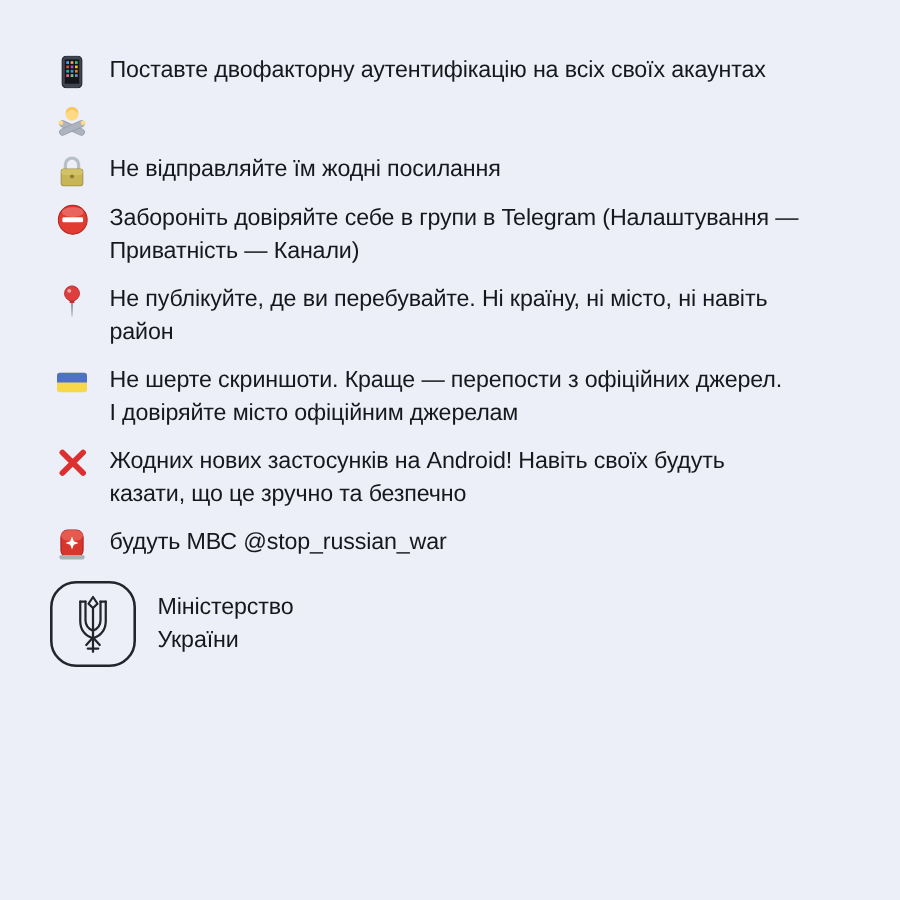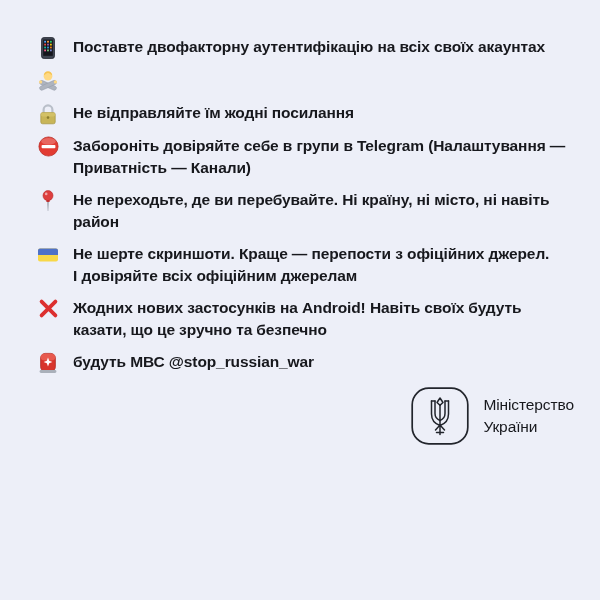--- a/index.html
+++ b/index.html
@@ -17,26 +17,26 @@
   }
   .tips{display:flex;flex-direction:column;gap:10px;}
   .tip{display:flex;gap:13px;align-items:flex-start;}
   .tip-icon{
     flex:0 0 24px;width:24px;height:22px;
     display:flex;justify-content:center;align-items:flex-start;
     margin-top:1px;
   }
   .tip-icon svg{display:block;}
   .tip-text{
-    font-size:15.5px;line-height:22px;font-weight:700;
+    font-size:15.5px;line-height:22px;font-weight:400;
     letter-spacing:-0.1px;white-space:nowrap;
   }
   .footer{
     margin-top:13px;margin-left:-3px;
-    display:flex;align-items:center;gap:14px;justify-content:flex-end;
+    display:flex;align-items:center;gap:14px;
   }
   .logo-box{width:58px;height:58px;flex:0 0 58px;}
   .footer-text{
     font-size:15.5px;line-height:22px;font-weight:500;letter-spacing:-0.1px;
   }
 </style>
 </head>
 <body>
 
 <div class="page">
@@ -114,36 +114,36 @@
     <div class="tip">
       <span class="tip-icon">
         <svg width="14" height="22" viewBox="0 0 14 22">
           <polygon points="6.2,11.5 7.8,11.5 7.25,21 6.75,21" fill="#9aa0aa"></polygon>
           <rect x="5.4" y="9.8" width="3.2" height="2.2" fill="#c03434"></rect>
           <circle cx="7" cy="5.6" r="5" fill="#dd3e3e" stroke="#b52c2c" stroke-width="0.6"></circle>
           <circle cx="5.2" cy="3.9" r="1.3" fill="#ffffff" opacity="0.55"></circle>
         </svg>
       </span>
       <div class="tip-text">
-        <div>Не переходьте, де ви перебувайте. Ні країну, ні місто, ні навіть</div>
+        <div>Не публікуйте, де ви перебувайте. Ні країну, ні місто, ні навіть</div>
         <div>район</div>
       </div>
     </div>
 
 
     <div class="tip">
       <span class="tip-icon">
         <svg width="22" height="22" viewBox="0 0 22 22">
           <rect x="1" y="4.5" width="20" height="13" rx="2" fill="#f8d848"></rect>
           <path d="M1 11 V6.5 a2 2 0 0 1 2-2 h16 a2 2 0 0 1 2 2 V11 Z" fill="#4e71c8"></path>
         </svg>
       </span>
       <div class="tip-text">
         <div>Не шерте скриншоти. Краще — перепости з офіційних джерел.</div>
-        <div>І довіряйте всіх офіційним джерелам</div>
+        <div>І довіряйте місто офіційним джерелам</div>
       </div>
     </div>
 
     <div class="tip">
       <span class="tip-icon">
         <svg width="21" height="21" viewBox="0 0 21 21">
           <path d="M3.6 3.6 L17.4 17.4 M17.4 3.6 L3.6 17.4" stroke="#dc2f2f" stroke-width="3.8" stroke-linecap="round"></path>
         </svg>
       </span>
       <div class="tip-text">

